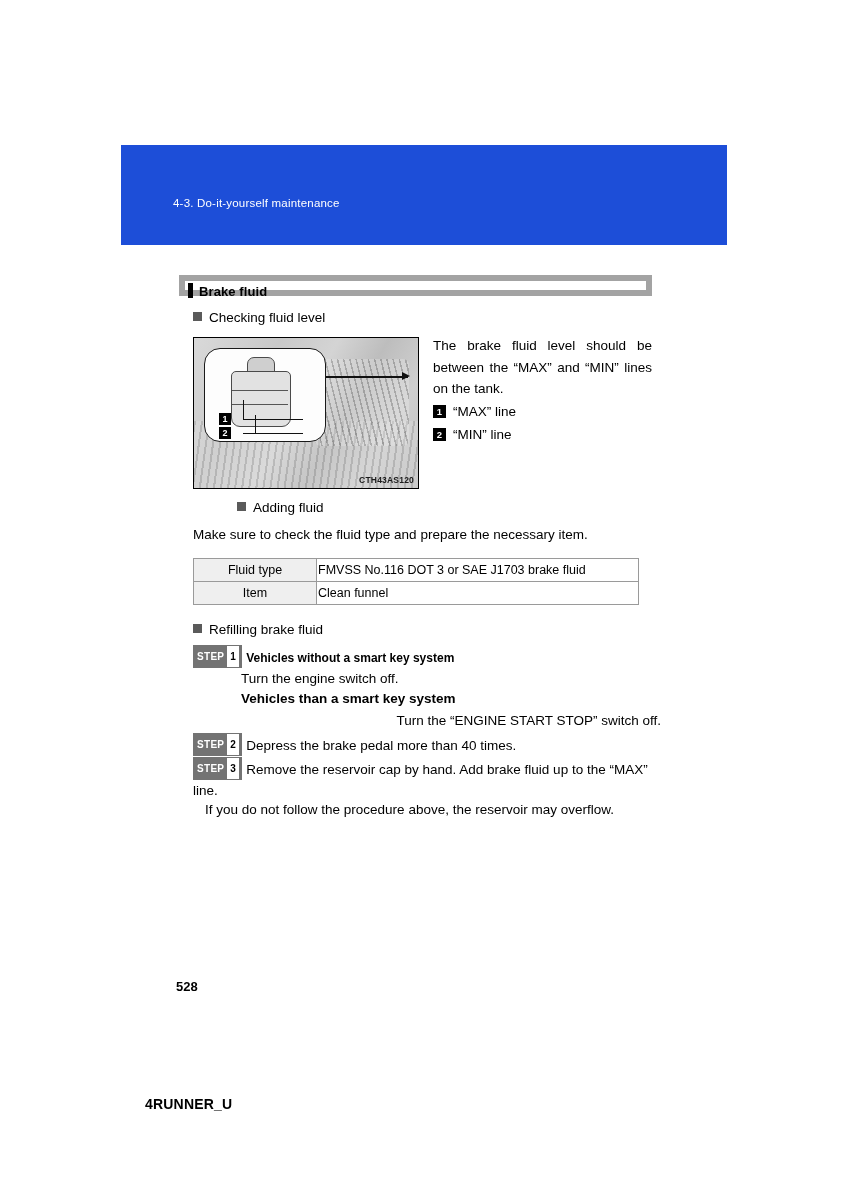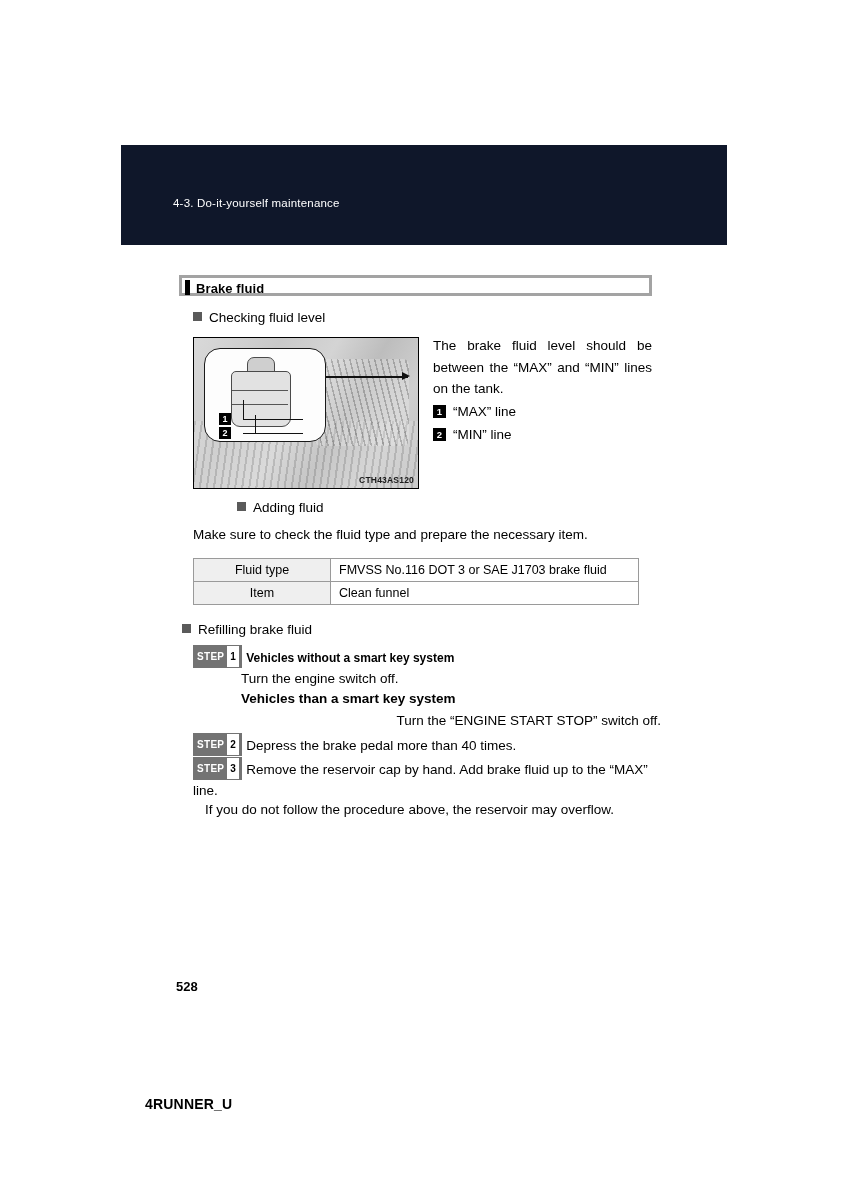--- a/index.html
+++ b/index.html
@@ -16,40 +16,40 @@
     overflow: hidden;
   }
 
   
   .header-band {
     position: absolute;
     left: 121px;
     top: 145px;
     width: 606px;
     height: 100px;
-    background: #0f172a;
+    background: #1d4ed8;
   }
   .header-band .chapter-label {
     position: absolute;
     left: 52px;
     top: 52px;
     font-size: 11.5px;
     color: #ffffff;
     letter-spacing: 0.2px;
     white-space: nowrap;
   }
 
   
   .section-bar {
     position: absolute;
     left: 179px;
     top: 275px;
     width: 473px;
     height: 21px;
-    border: 3px solid #a3a3a3;
+    border: 6px solid #a3a3a3;
     background: #ffffff;
     box-sizing: border-box;
   }
   .section-bar .tick {
     position: absolute;
     left: 3px;
     top: 2px;
     width: 5px;
     height: 15px;
     background: #000000;
@@ -74,21 +74,21 @@
     display: inline-block;
     width: 9px;
     height: 9px;
     background: #5a5a5a;
     margin-right: 7px;
     vertical-align: 1px;
   }
 
   #subhead-checking { left: 193px; top: 310px; }
   #subhead-adding   { left: 193px; top: 500px; padding-left: 44px; }
-  #subhead-refill   { left: 182px; top: 622px; }
+  #subhead-refill   { left: 193px; top: 622px; }
 
   
   .figure {
     position: absolute;
     left: 193px;
     top: 337px;
     width: 226px;
     height: 152px;
     border: 1px solid #000000;
     background: #ffffff;
@@ -264,21 +264,21 @@
     position: absolute;
     left: 193px;
     top: 558px;
     width: 446px;
     border-collapse: collapse;
     font-size: 12.5px;
   }
   .fluid-table td {
     border: 1px solid #9a9a9a;
     height: 22px;
-    padding: 0 8px;
+    padding: 0 1px;
   }
   .fluid-table td.label-cell {
     width: 120px;
     background: #efefef;
     text-align: center;
   }
 
   
   .step-row {
     position: absolute;

